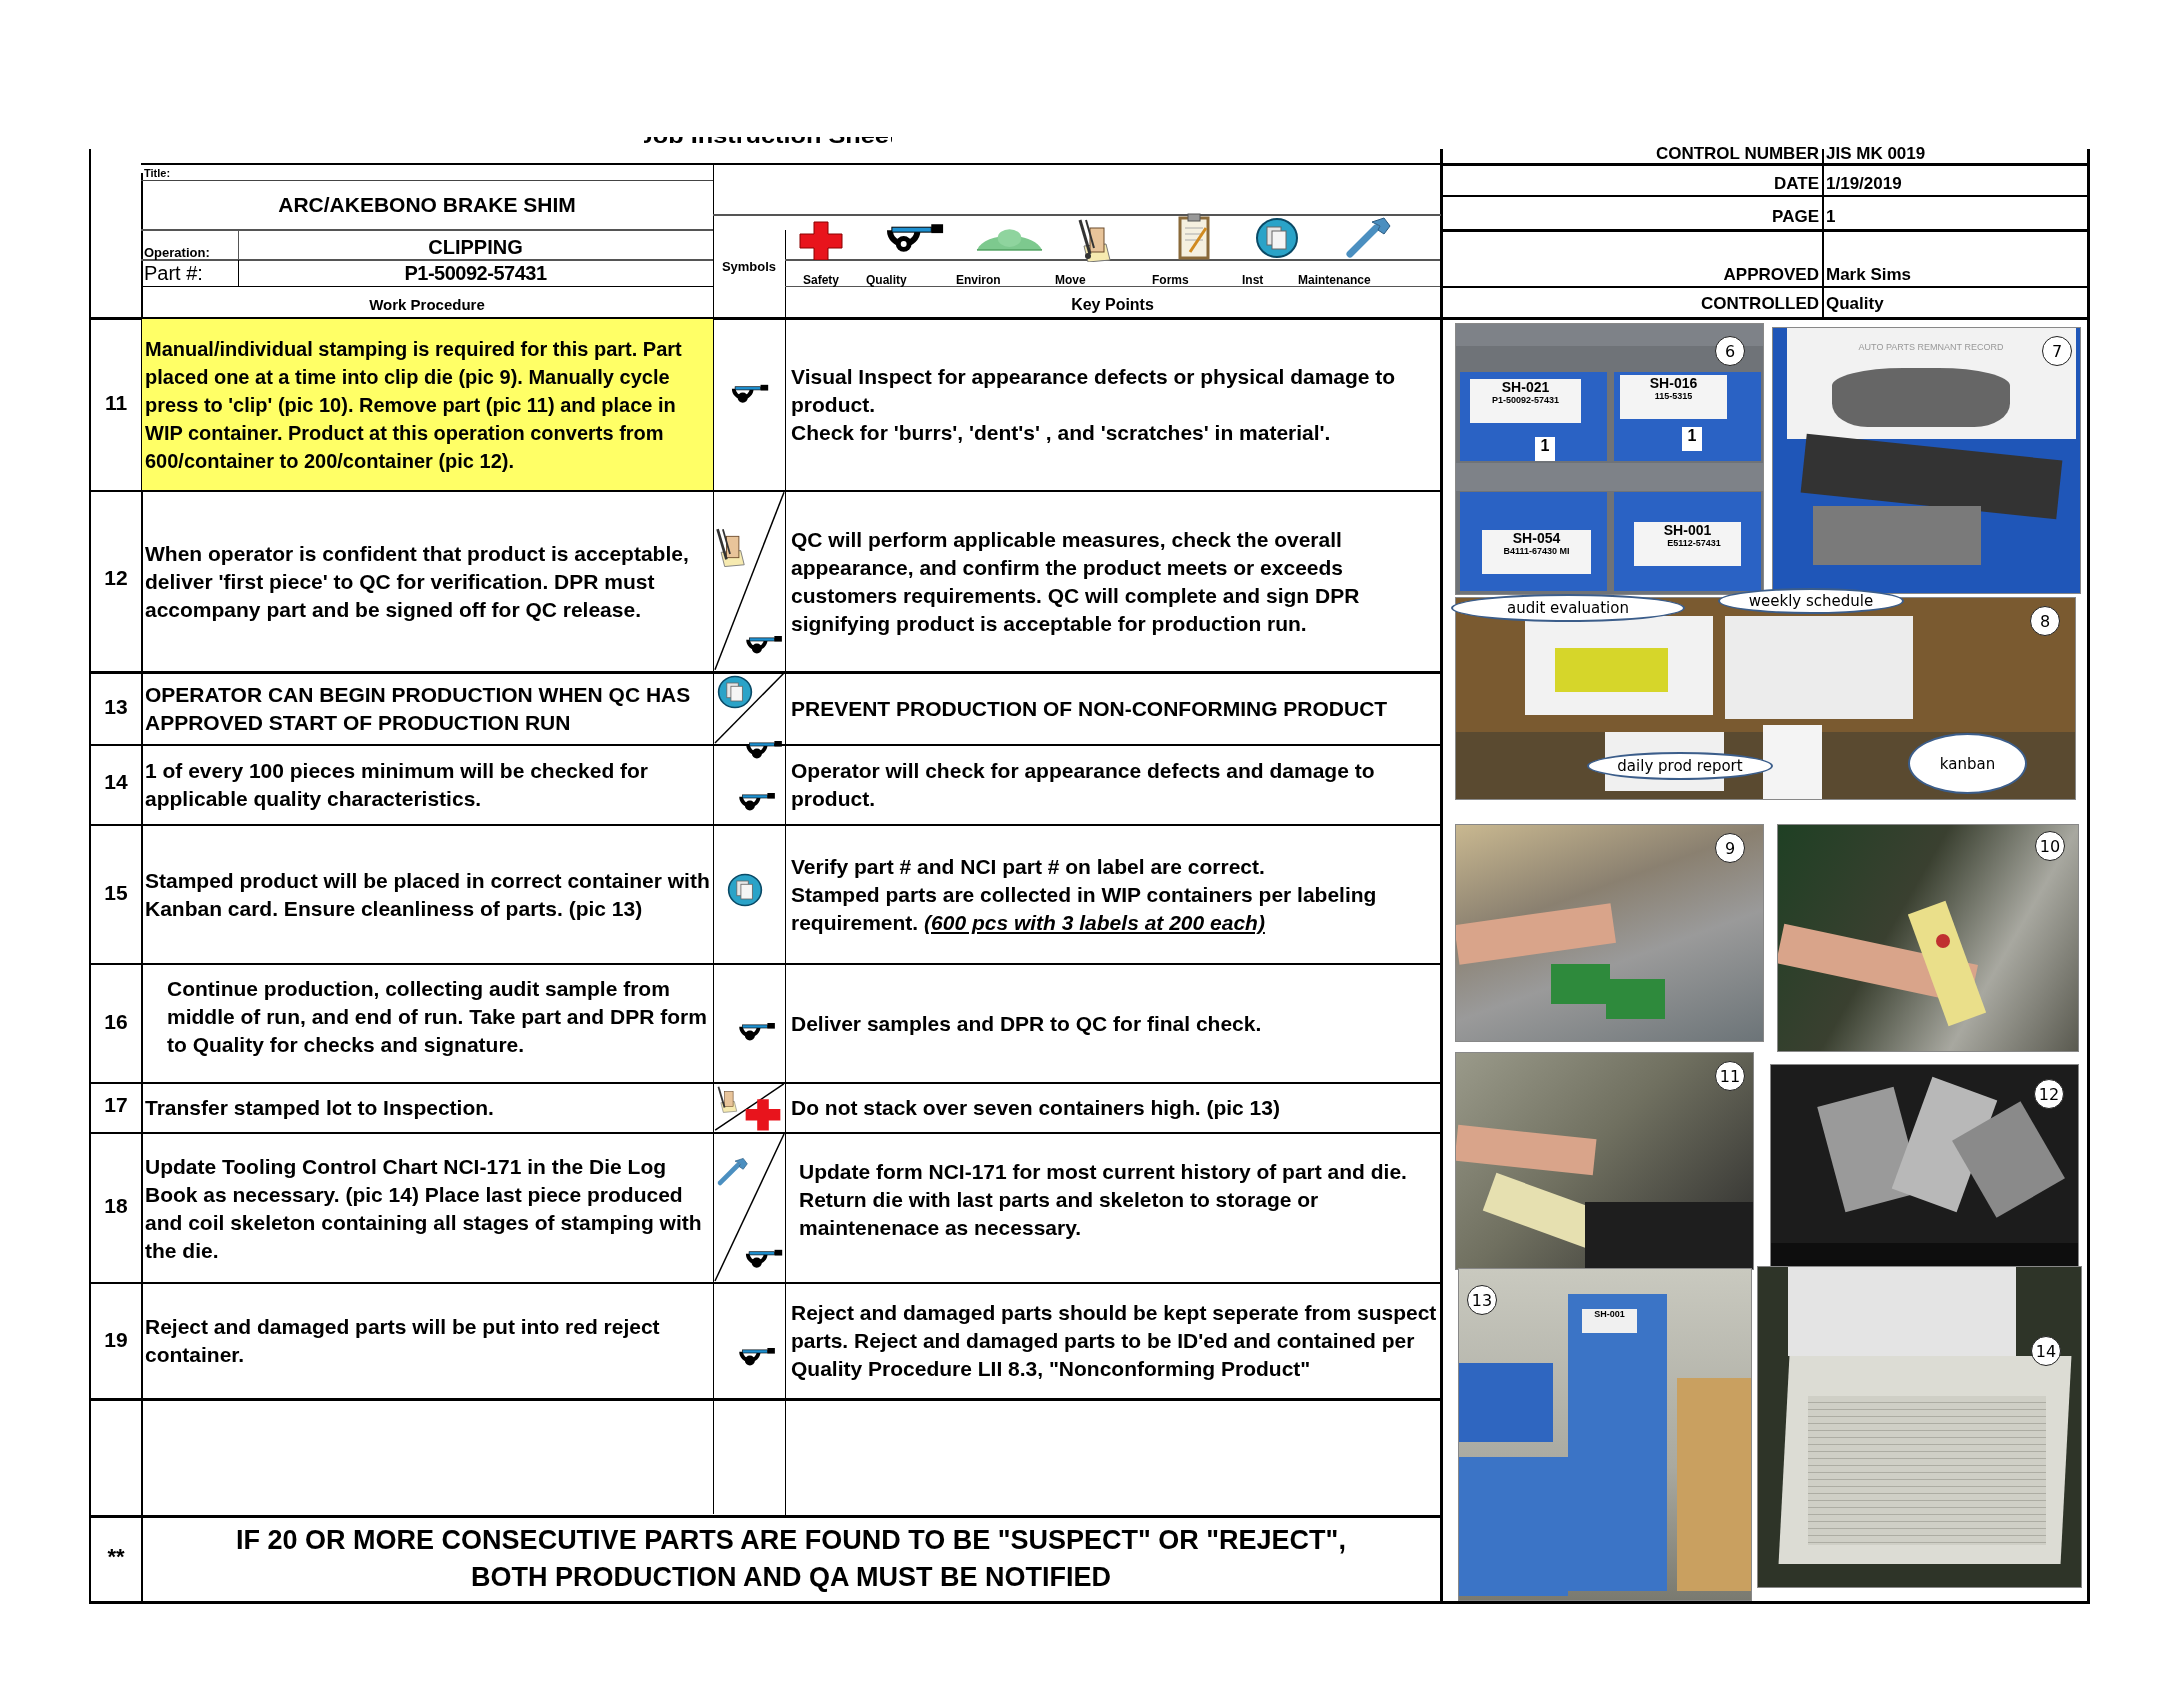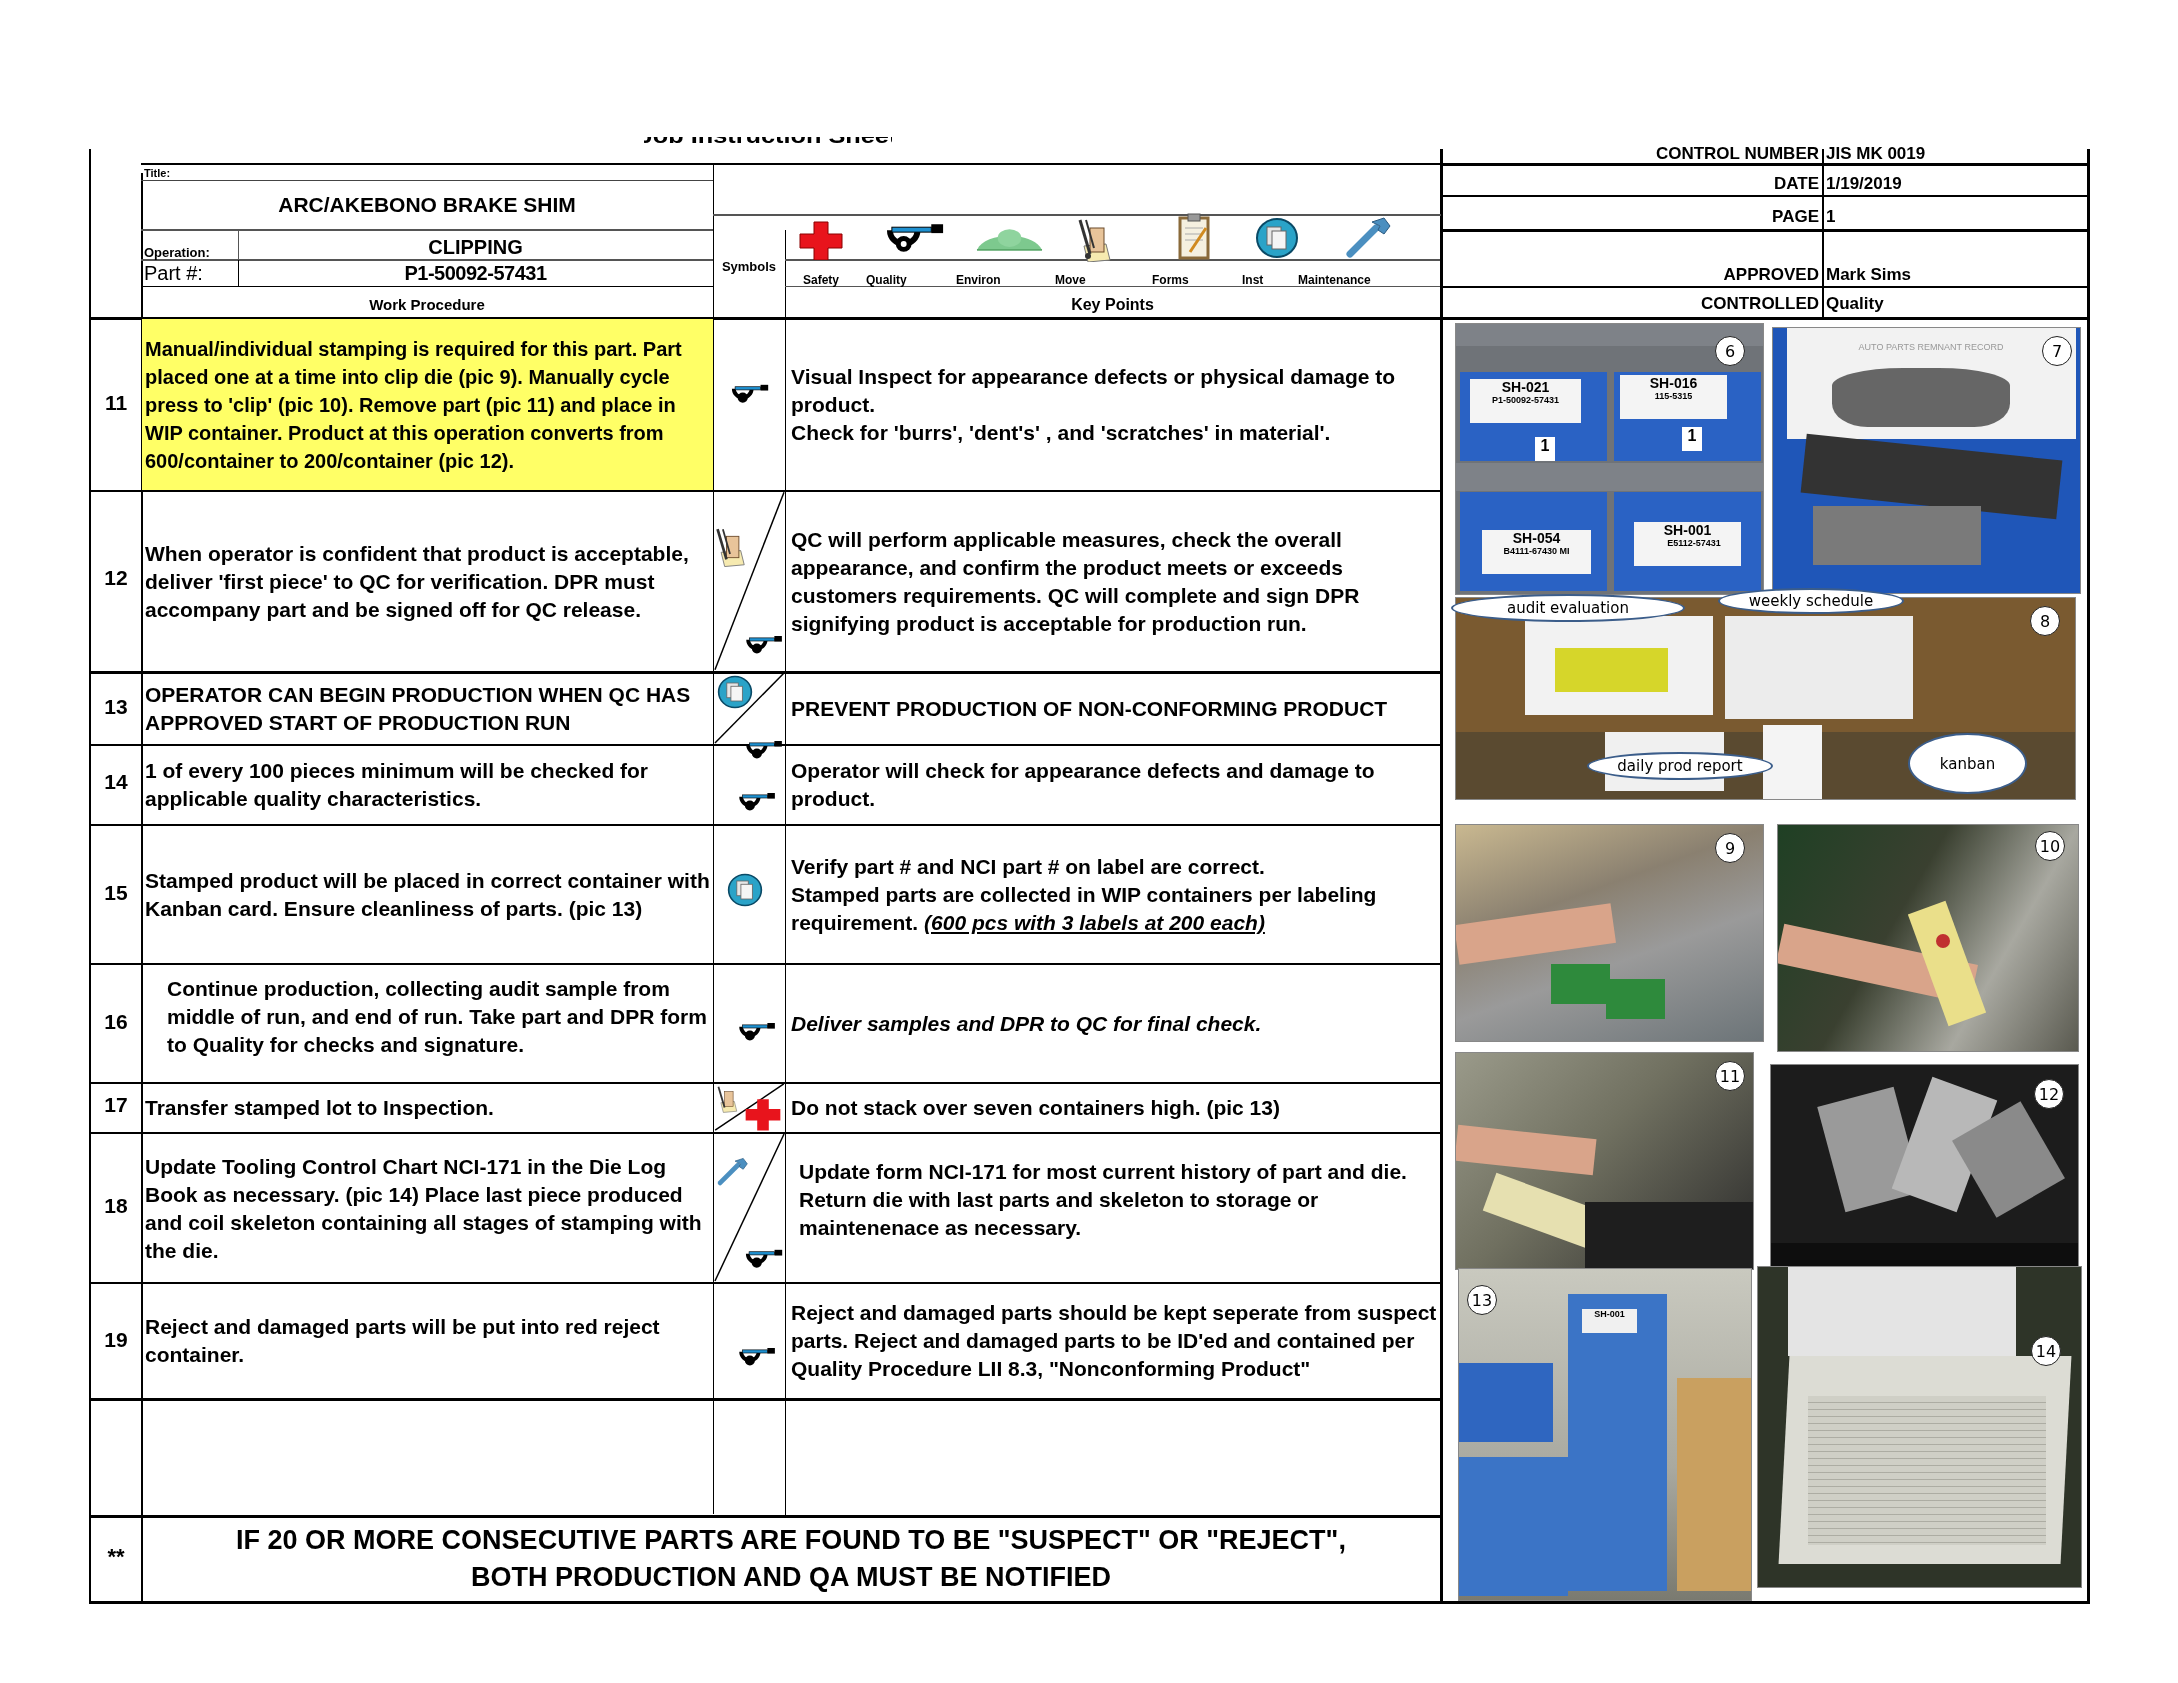--- a/index.html
+++ b/index.html
@@ -263,21 +263,21 @@
   <div class="rownum" style="top:1010px;">16</div>
   <div class="wp" style="top:965px; height:103px;padding-left:24px;">Continue production, collecting audit sample from middle of run, and end of run. Take part and DPR form to Quality for checks and signature.</div>
   <div class="sym" style="left:737px; top:1023px; width:42px; height:20px;">
     <svg width="42" height="20" viewBox="0 0 66 32">
         <path d="M6 6 a14 14 0 0 0 28 0" fill="none" stroke="#000" stroke-width="6"></path>
         <circle cx="20" cy="20" r="8" fill="#000"></circle>
         <rect x="8" y="3" width="40" height="5" fill="#1e90d0" stroke="#000"></rect>
         <rect x="48" y="0" width="12" height="9" fill="#000"></rect>
       </svg>
   </div>
-  <div class="kp" style="top:965px; height:117px;font-style:italic;">Deliver samples and DPR to QC for final check.</div>
+  <div class="kp" style="top:965px; height:117px;">Deliver samples and DPR to QC for final check.</div>
 </div>
 
 <div>
   <div class="rownum" style="top:1093px;">17</div>
   <div class="wp" style="top:1084px; height:48px;border-radius:17px;">Transfer stamped lot to Inspection.</div>
   <svg class="diag" style="left:713px; top:1082px;" width="73" height="50" viewBox="0 0 74 51">
       <line x1="2" y1="49" x2="72" y2="2" stroke="#000" stroke-width="1.5"></line>
     </svg>
   <div class="sym" style="left:716px; top:1085px; width:22px; height:28px;">
     <svg width="22" height="28" viewBox="0 0 36 44">

